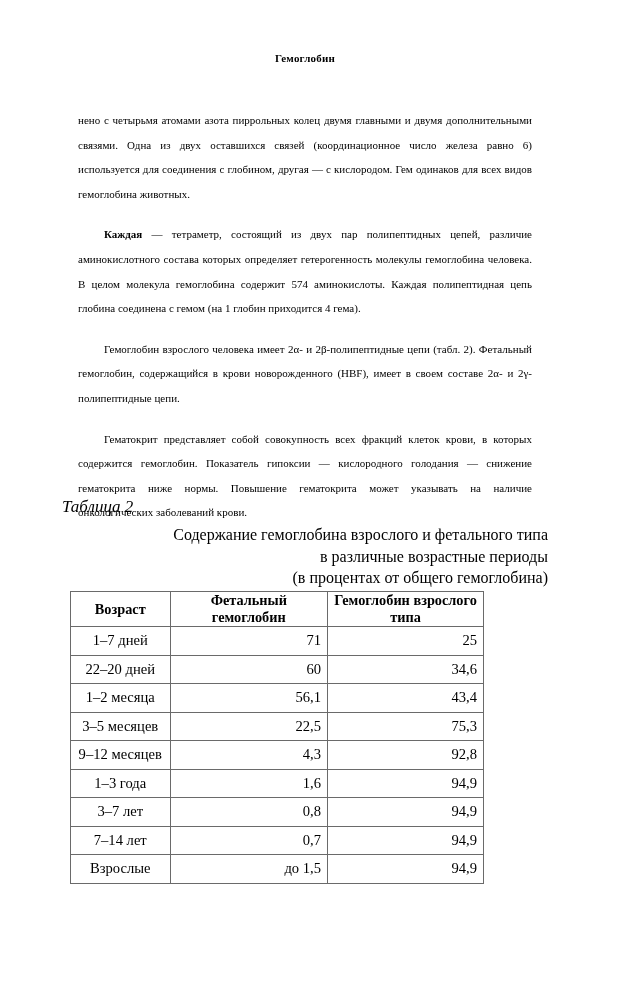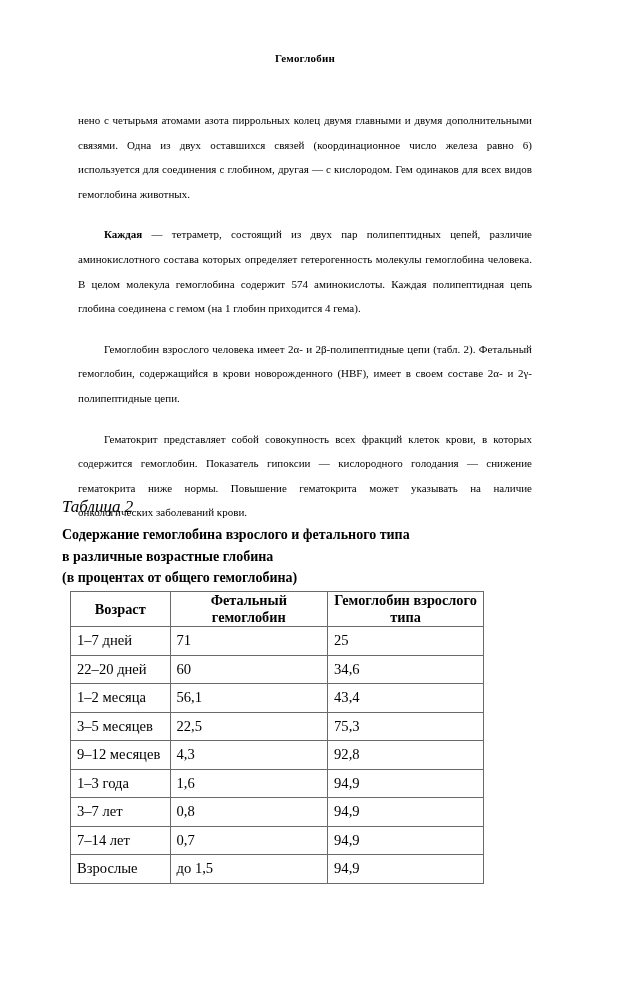--- a/index.html
+++ b/index.html
@@ -59,23 +59,23 @@
     width: 486px;
     text-align: left;
     font-style: italic;
     font-size: 17px;
   }
   .tbl-title {
     position: absolute;
     top: 524px;
     left: 62px;
     width: 486px;
-    text-align: left;
-    font-weight: bold;
-    font-size: 14px;
+    text-align: right;
+    font-weight: normal;
+    font-size: 16px;
     line-height: 21.5px;
   }
   .tbl-title div {
     white-space: nowrap;
   }
 
   
   table.data {
     position: absolute;
     top: 591px;
@@ -91,24 +91,24 @@
     font-weight: normal;
     vertical-align: middle;
   }
   table.data thead th {
     font-weight: bold;
     text-align: center;
     font-size: 14.3px;
     height: 28px;
   }
   table.data td.age {
-    text-align: left;
+    text-align: center;
   }
   table.data td.num {
-    text-align: left;
+    text-align: right;
   }
   col.c-age  { width: 110px; }
   col.c-fet  { width: 185px; }
   col.c-adu  { width: 183px; }
 
   
   .folio {
     position: absolute;
     top: 918px;
     left: 0;
@@ -131,21 +131,21 @@
 
     <p class="para">Гемоглобин взрослого человека имеет 2α- и 2β-полипептидные цепи (табл. 2). Фетальный гемоглобин, содержащийся в крови новорожденного (HBF), имеет в своем составе 2α- и 2γ-полипептидные цепи.</p>
 
     <p class="para">Гематокрит представляет собой совокупность всех фракций клеток крови, в которых содержится гемоглобин. Показатель гипоксии — кислородного голодания — снижение гематокрита ниже нормы. Повышение гематокрита может указывать на наличие онкологических заболеваний крови.</p>
   </div>
 
   <div class="tbl-number">Таблица 2</div>
 
   <div class="tbl-title">
     <div>Содержание гемоглобина взрослого и фетального типа</div>
-    <div>в различные возрастные глобина</div>
+    <div>в различные возрастные периоды</div>
     <div>(в процентах от общего гемоглобина)</div>
   </div>
 
   <table class="data">
     <colgroup>
       <col class="c-age">
         <col class="c-fet">
         <col class="c-adu">
     </colgroup>
     <thead>

